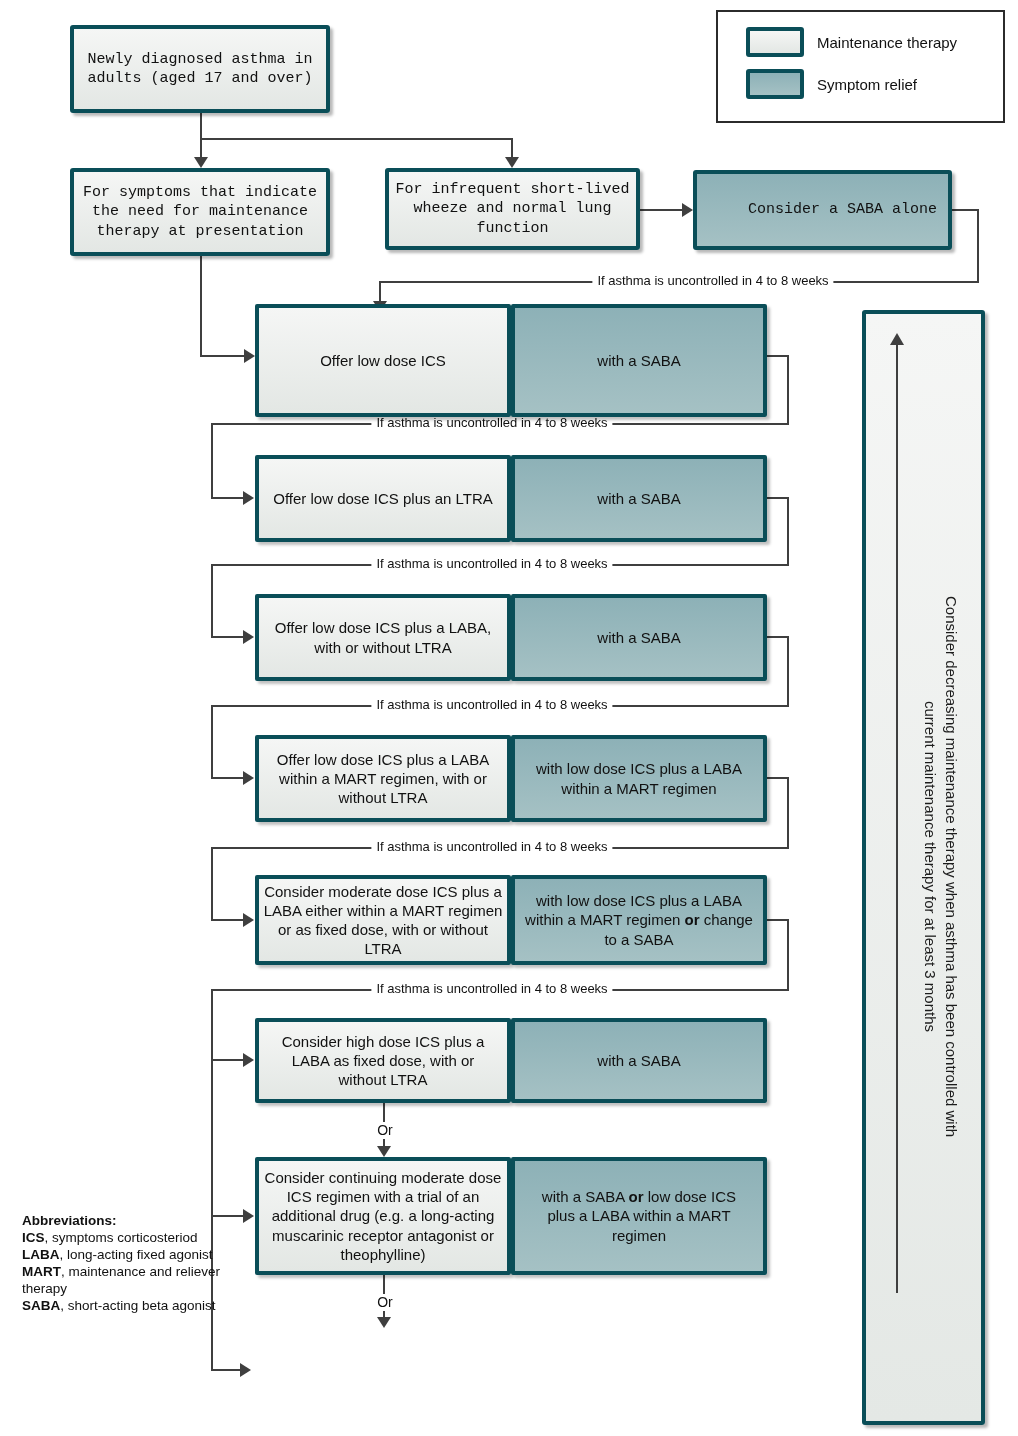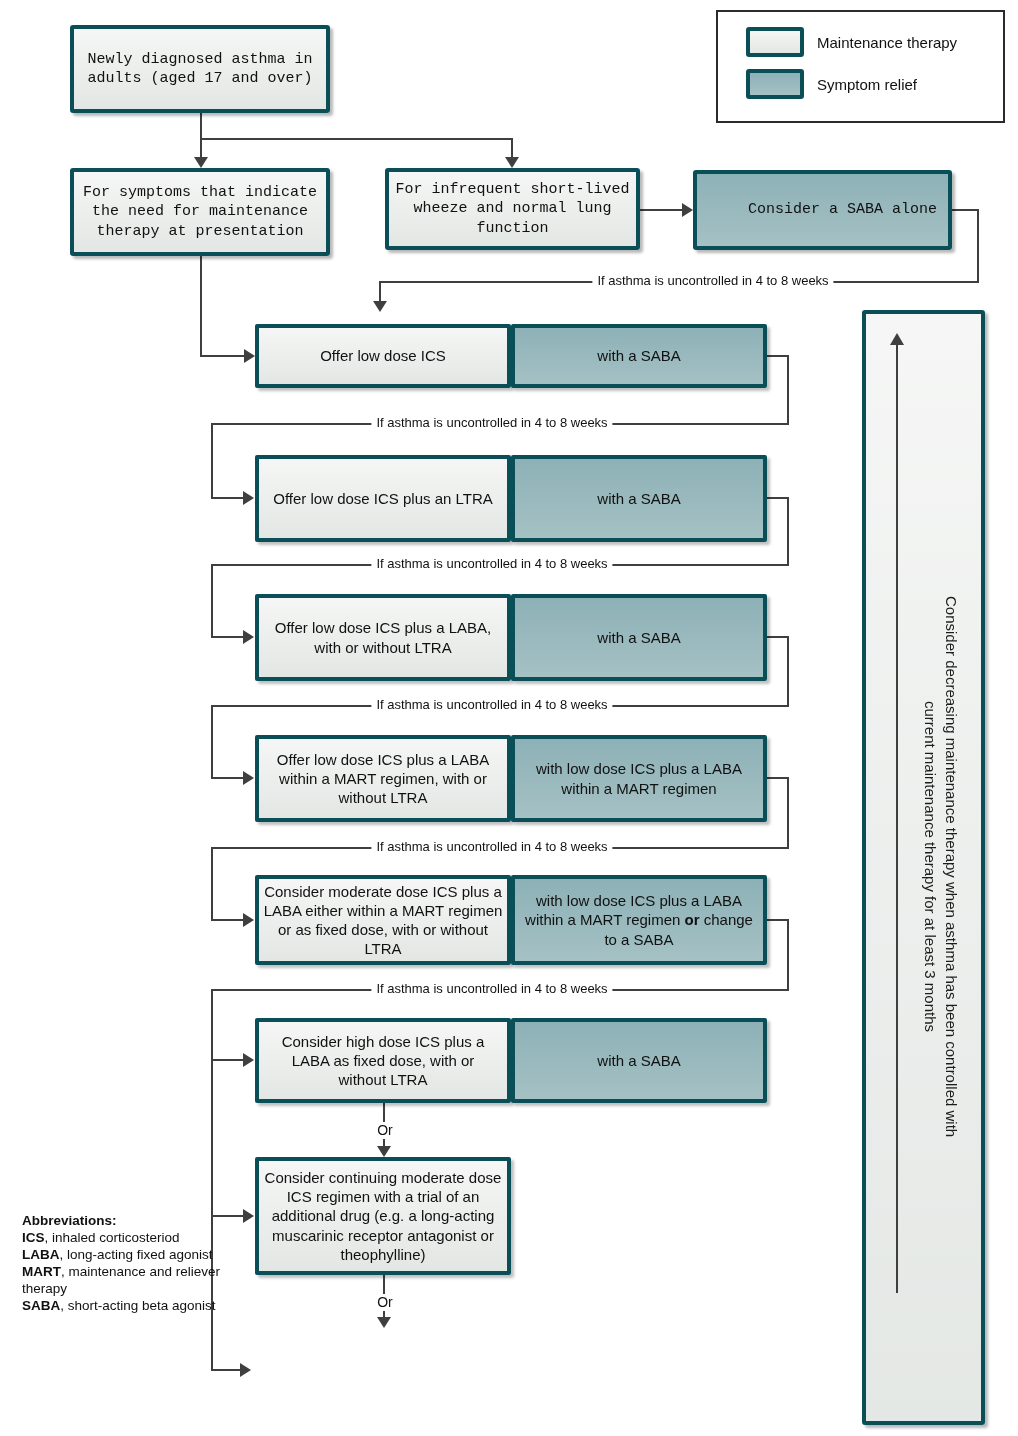--- a/index.html
+++ b/index.html
@@ -139,21 +139,21 @@
   </div>
 
   <div class="box fill-m" style="left:70px;top:25px;width:260px;height:88px">Newly diagnosed asthma in adults (aged 17 and over)</div>
 
   <div class="box fill-m" style="left:70px;top:168px;width:260px;height:88px">For symptoms that indicate the need for maintenance therapy at presentation</div>
 
   <div class="box fill-m" style="left:385px;top:168px;width:255px;height:82px;padding:4px 3px">For infrequent short-lived wheeze and normal lung function</div>
 
   <div class="box fill-r" style="left:693px;top:170px;width:259px;height:80px">Consider a SABA alone</div>
 
-  <div class="row" style="top:324px;height:64px">
+  <div class="row" style="top:304px;height:113px">
     <div class="cell fill-m">Offer low dose ICS</div>
     <div class="cell fill-r">with a SABA</div>
   </div>
 
   <div class="row" style="top:455px;height:87px">
     <div class="cell fill-m">Offer low dose ICS plus an LTRA</div>
     <div class="cell fill-r">with a SABA</div>
   </div>
 
   <div class="row" style="top:594px;height:87px">
@@ -173,32 +173,35 @@
     </div>
   </div>
 
   <div class="row" style="top:1018px;height:85px">
     <div class="cell fill-m">Consider high dose ICS plus a LABA as fixed dose, with or without LTRA</div>
     <div class="cell fill-r">with a SABA</div>
   </div>
 
   <div class="row" style="top:1157px;height:118px">
     <div class="cell fill-m" style="padding:4px 5px">Consider continuing moderate dose ICS regimen with a trial of an additional drug (e.g. a long-acting muscarinic receptor antagonist or theophylline)</div>
+    <div class="cell fill-r" style="padding:4px 18px">
+      <div><span>with a SABA </span><b>or</b><span> low dose ICS plus a LABA within a MART regimen</span></div>
+    </div>
   </div>
 
 
   <div class="tallbox"></div>
   <div class="vl" style="left:896px;top:345px;height:948px;z-index:3"></div>
   <div class="arr-u" style="left:890px;top:333px"></div>
   <div class="vtext">
     <span>Consider decreasing maintenance therapy when asthma has been controlled with</span>
     <span>current maintenance therapy for at least 3 months</span>
   </div>
 
   <div class="abbr">
     <div class="ttl">Abbreviations:</div>
-    <div><b>ICS</b><span>, inhaled corticosteriod</span></div>
+    <div><b>ICS</b><span>, symptoms corticosteriod</span></div>
     <div><b>LABA</b><span>, long-acting fixed agonist</span></div>
     <div><b>MART</b><span>, maintenance and reliever therapy</span></div>
     <div><b>SABA</b><span>, short-acting beta agonist</span></div>
   </div>
 
 </div>
 
 </body></html>

